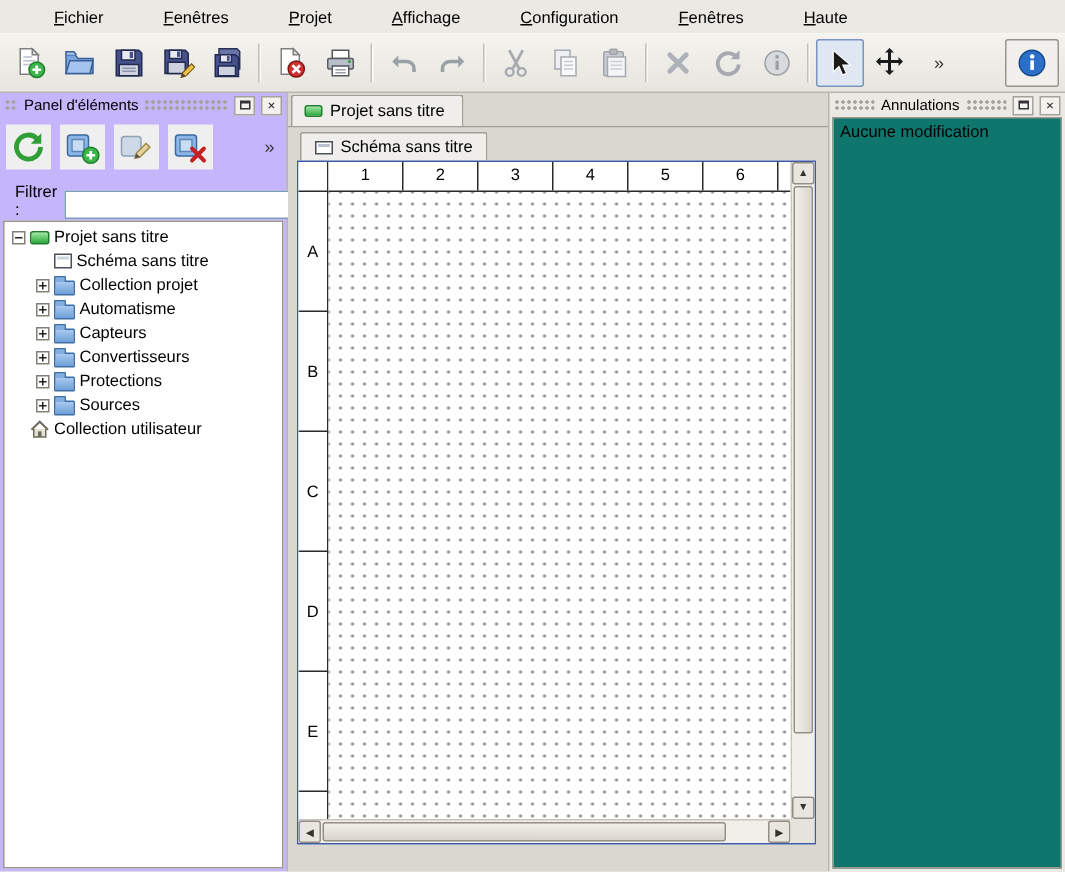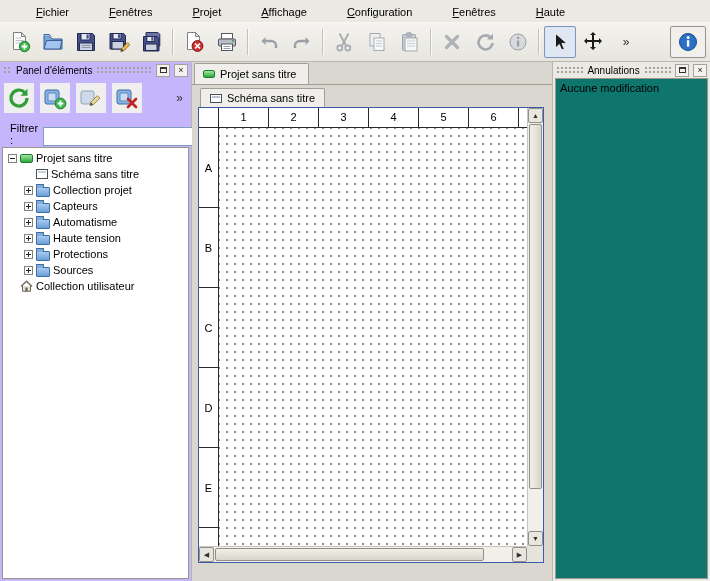--- a/index.html
+++ b/index.html
@@ -326,31 +326,31 @@
           <span>Schéma sans titre</span>
         </div>
         <div class="trow i1">
           <span class="exp plus"></span>
           <span class="tico ico-folder"></span>
           <span>Collection projet</span>
         </div>
         <div class="trow i1">
           <span class="exp plus"></span>
           <span class="tico ico-folder"></span>
+          <span>Automatisme</span>
+        </div>
+        <div class="trow i1">
+          <span class="exp plus"></span>
+          <span class="tico ico-folder"></span>
           <span>Capteurs</span>
         </div>
         <div class="trow i1">
           <span class="exp plus"></span>
           <span class="tico ico-folder"></span>
-          <span>Automatisme</span>
-        </div>
-        <div class="trow i1">
-          <span class="exp plus"></span>
-          <span class="tico ico-folder"></span>
-          <span>Haute tension</span>
+          <span>Convertisseurs</span>
         </div>
         <div class="trow i1">
           <span class="exp plus"></span>
           <span class="tico ico-folder"></span>
           <span>Protections</span>
         </div>
         <div class="trow i1">
           <span class="exp plus"></span>
           <span class="tico ico-folder"></span>
           <span>Sources</span>

